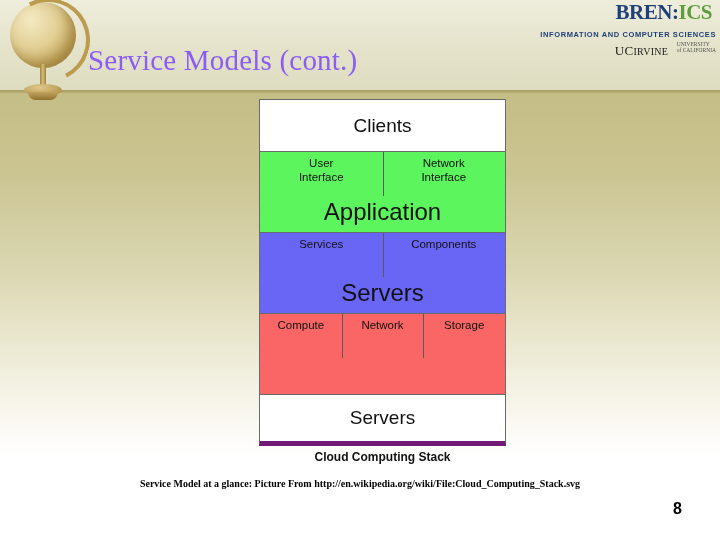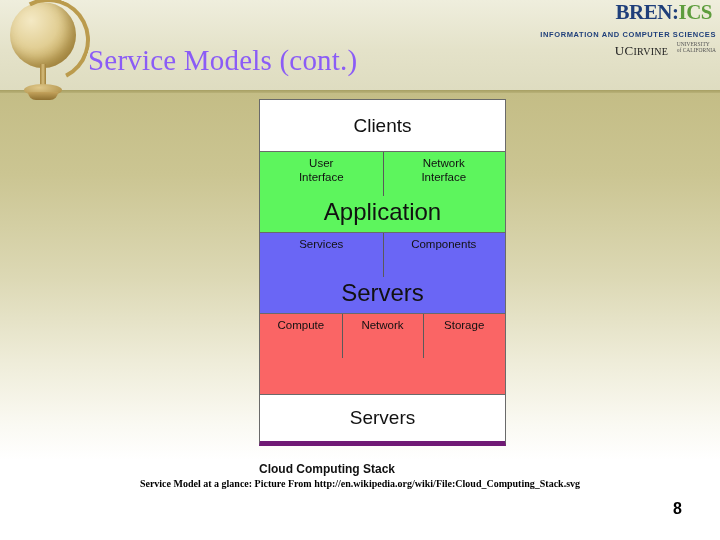--- a/index.html
+++ b/index.html
@@ -233,22 +233,22 @@
     display: flex;
     align-items: center;
     justify-content: center;
     font-size: 24px;
     color: #111111;
     font-family: "Liberation Sans", sans-serif;
     padding-bottom: 4px;
   }
 
   #diagram-caption {
-    margin-top: 16px;
-    text-align: left;
+    margin-top: 4px;
+    text-align: center;
     font-size: 12px;
     font-weight: bold;
     color: #111111;
     font-family: "Liberation Sans", sans-serif;
   }
 
   
   #credit {
     position: absolute;
     left: 0;

